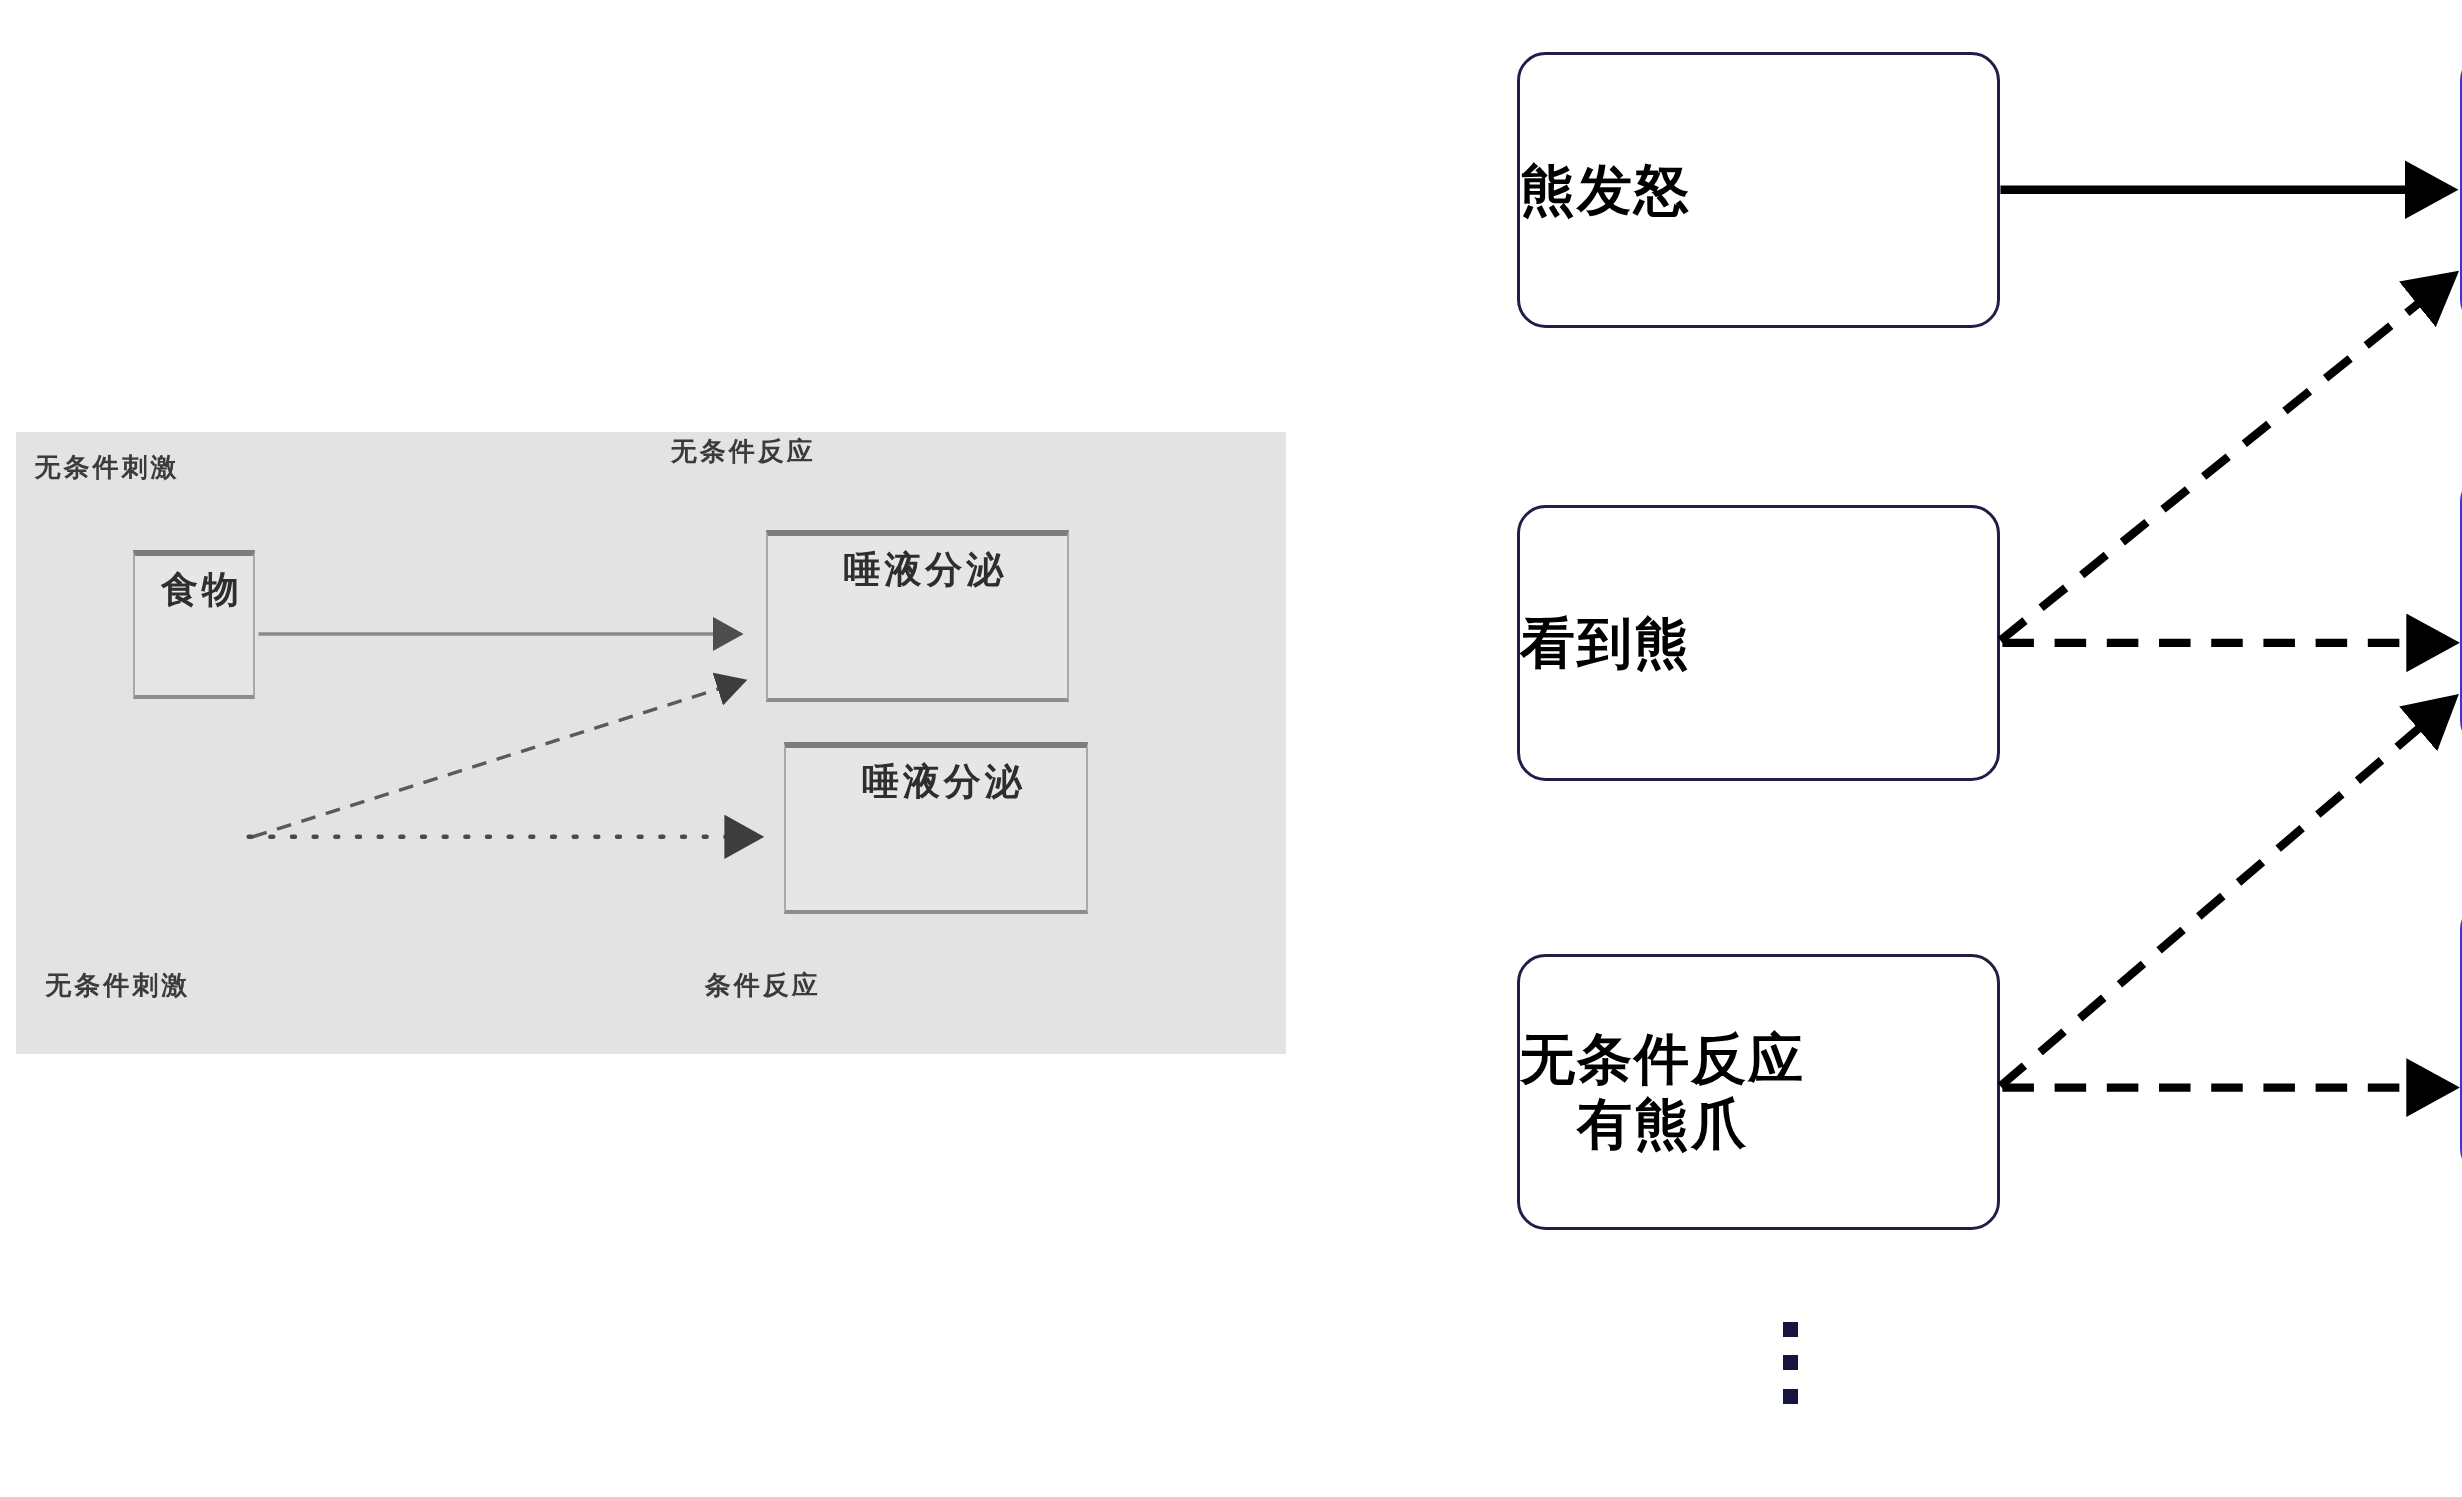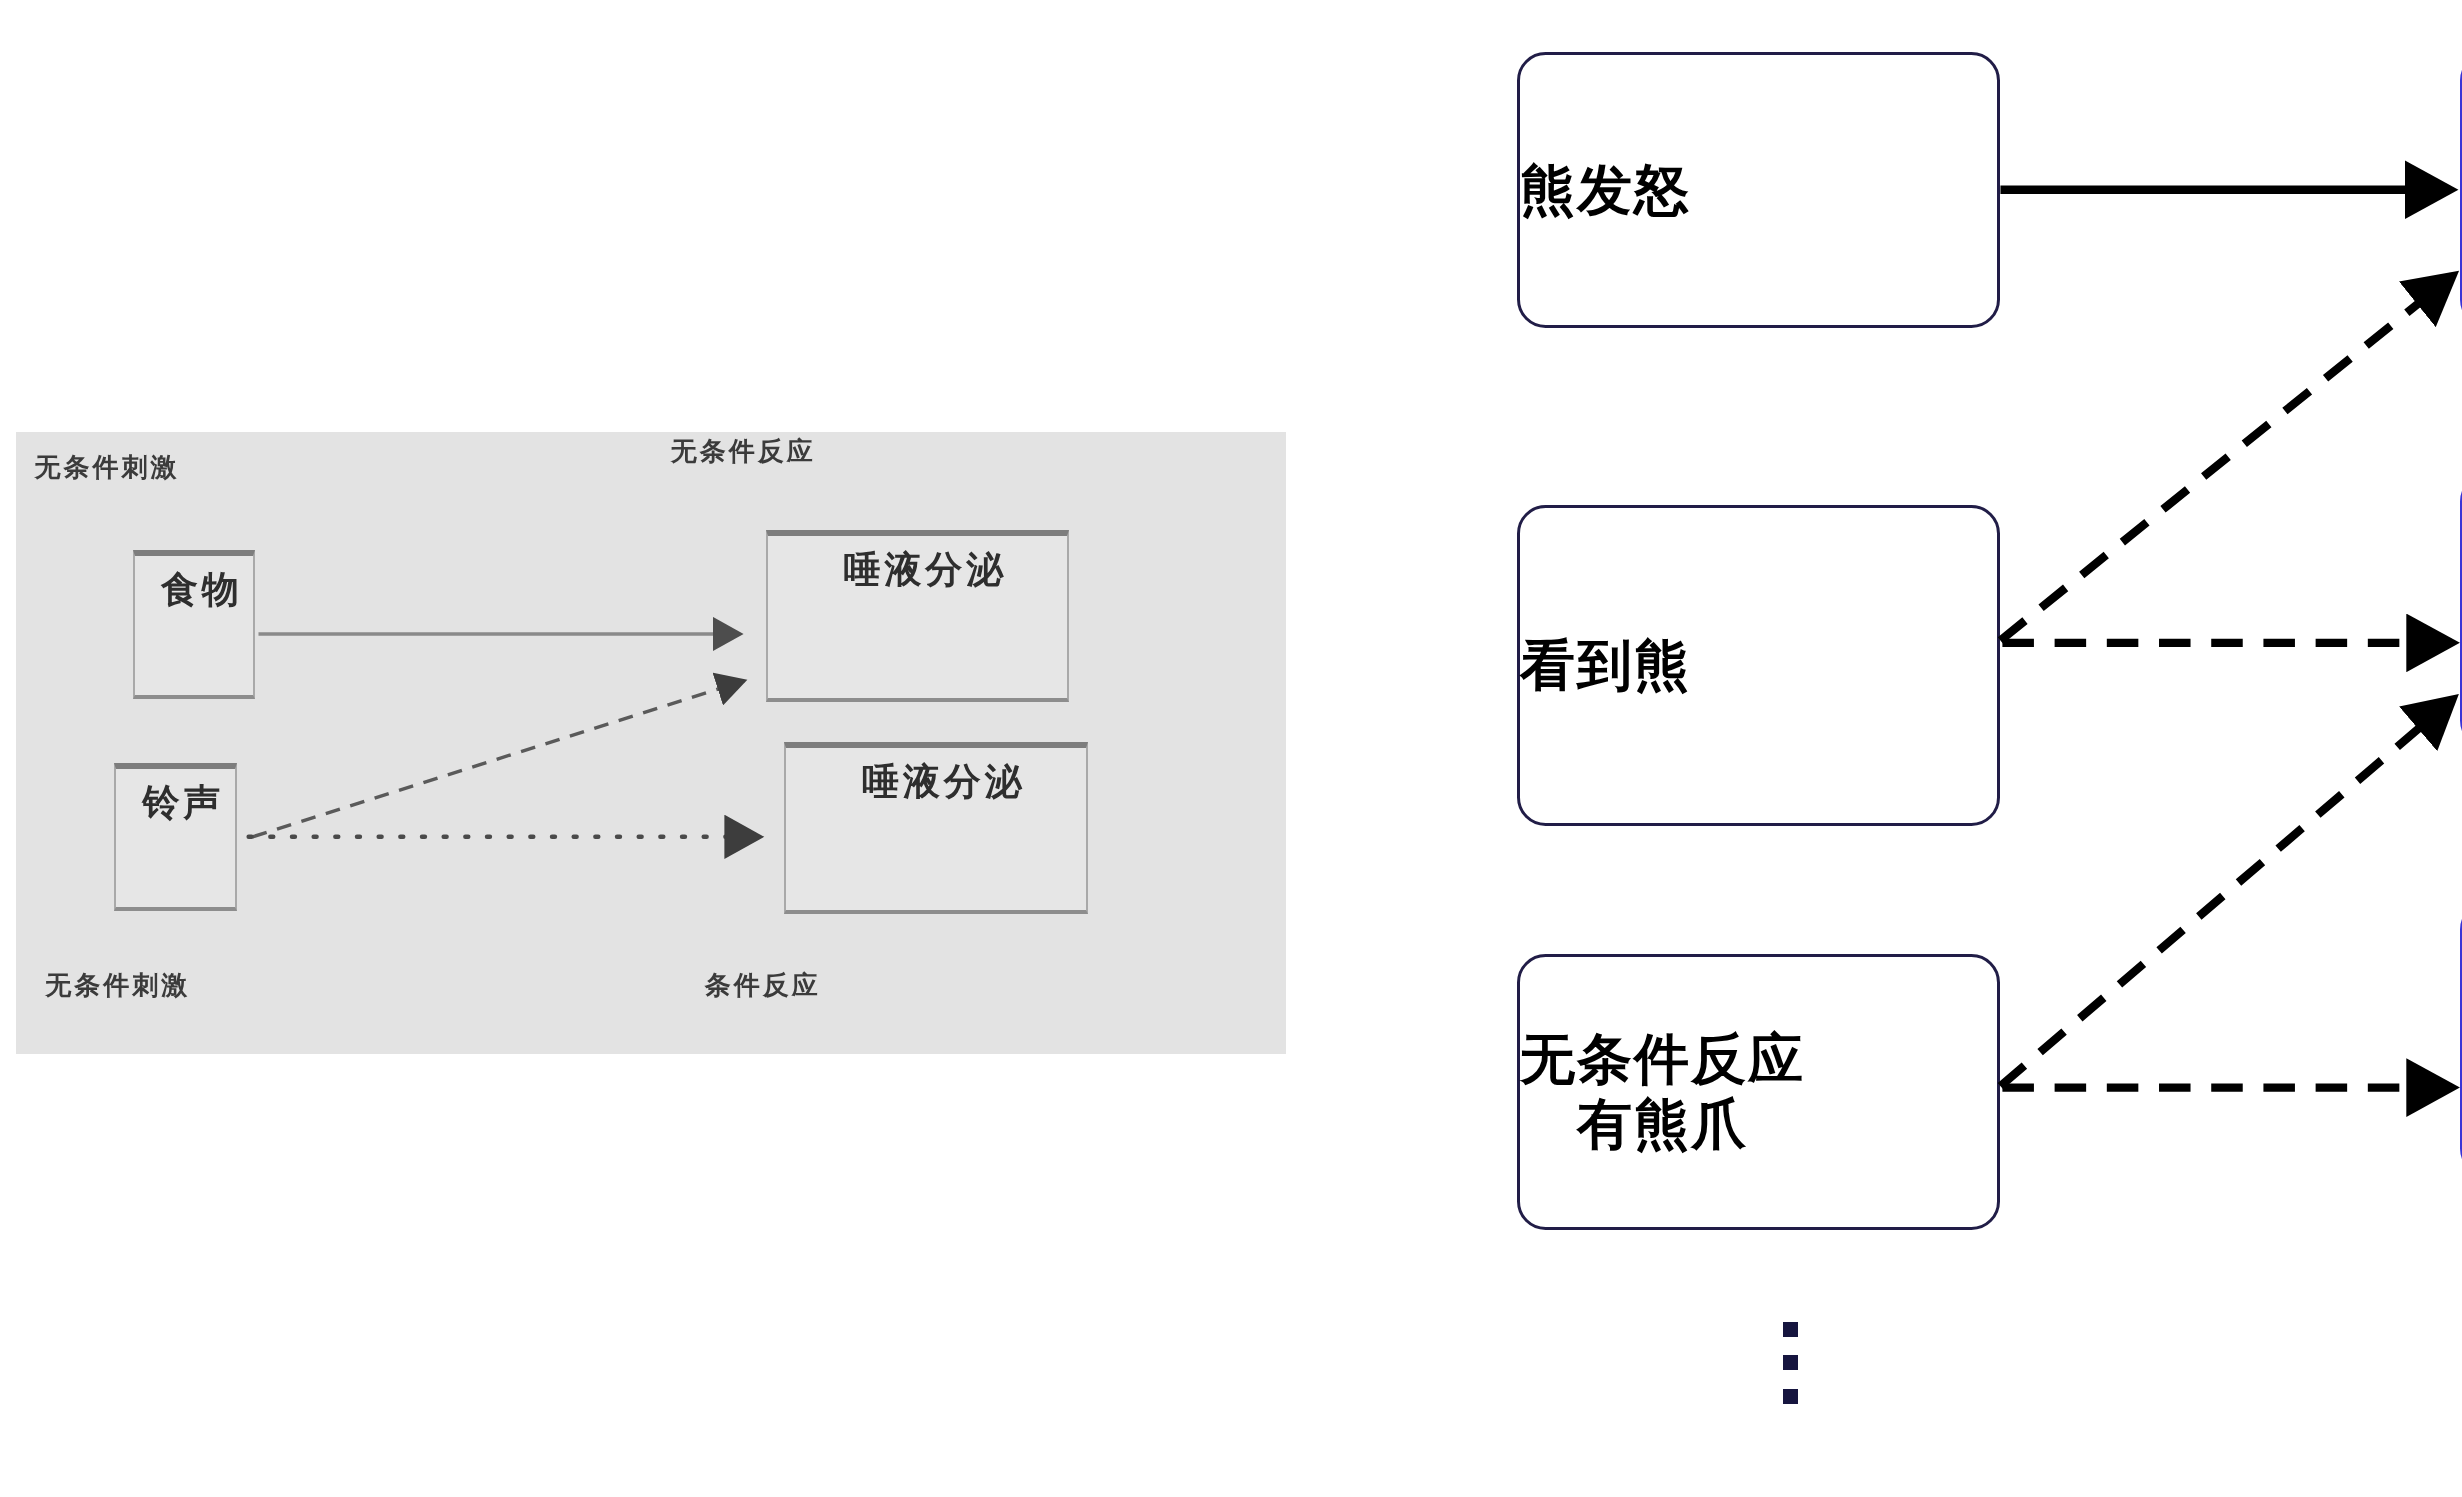--- a/index.html
+++ b/index.html
@@ -122,23 +122,20 @@
     <span class="pav-label" style="left:689px; top:536px;">条件反应</span>
 
     <div class="pav-box" style="left:117px; top:118px; width:122px; height:149px;">
       <span class="pav-box-text">食物</span>
     </div>
 
     <div class="pav-box" style="left:750px; top:98px; width:303px; height:172px;">
       <span class="pav-box-text">唾液分泌</span>
     </div>
 
-    <div class="pav-box" style="left:98px; top:331px; width:123px; height:148px;">
-      <span class="pav-box-text">铃声</span>
-    </div>
 
     <div class="pav-box" style="left:768px; top:310px; width:304px; height:172px;">
       <span class="pav-box-text">唾液分泌</span>
     </div>
 
     <svg class="overlay" style="width:1270px; height:622px;" viewBox="0 0 2578 1263">
       <defs>
         <marker id="pav-head" markerWidth="10" markerHeight="10" refX="8" refY="5" orient="auto" markerUnits="strokeWidth">
           <path d="M0,0 L9,5 L0,10 z" fill="#4d4d4d"></path>
         </marker>
@@ -154,21 +151,21 @@
       <line x1="472" y1="822" x2="1510" y2="822" stroke="#4a4a4a" stroke-width="9" stroke-dasharray="6 38" stroke-linecap="round" marker-end="url(#pav-head-dn)"></line>
     </svg>
   </div>
 
   <div id="td-panel">
 
     <div class="rb rb-dark" style="left:1517px; top:52px; width:483px; height:276px;">
       <span class="rb-label-cn">熊发怒</span>
     </div>
 
-    <div class="rb rb-dark" style="left:1517px; top:505px; width:483px; height:321px;">
+    <div class="rb rb-dark" style="left:1517px; top:505px; width:483px; height:276px;">
       <span class="rb-label-cn">看到熊</span>
     </div>
 
     <div class="rb rb-dark" style="left:1517px; top:954px; width:483px; height:276px;">
       <span class="rb-label-cn">无条件反应
 有熊爪</span>
     </div>
 
     <div class="rb rb-blue" style="left:2460px; top:52px; width:497px; height:276px;">
       

